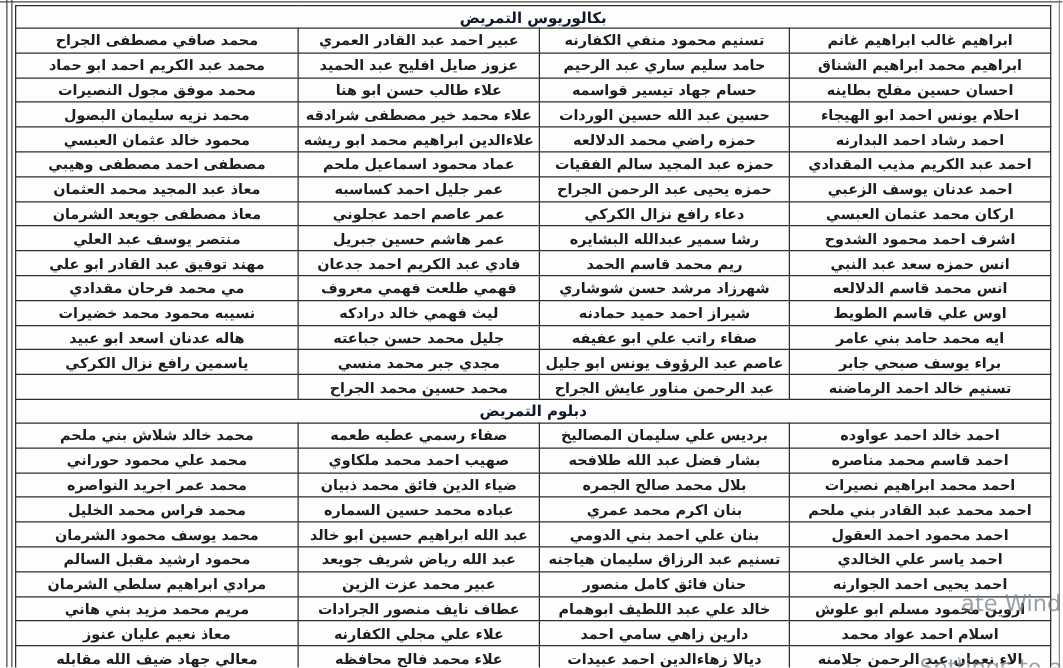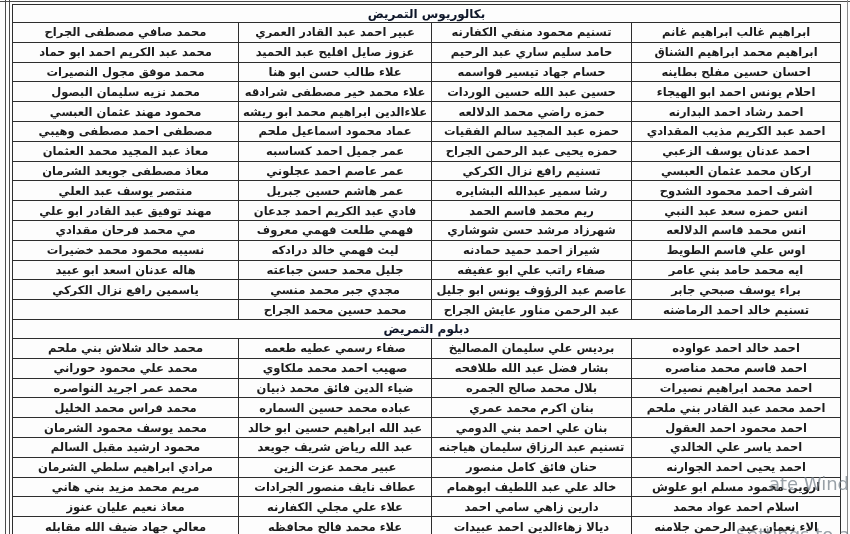--- a/index.html
+++ b/index.html
@@ -82,37 +82,37 @@
       <tr class="data-row">
         <td>احلام يونس احمد ابو الهيجاء</td>
         <td>حسين عبد الله حسين الوردات</td>
         <td>علاء محمد خير مصطفى شرادقه</td>
         <td>محمد نزيه سليمان البصول</td>
       </tr>
       <tr class="data-row">
         <td>احمد رشاد احمد البدارنه</td>
         <td>حمزه راضي محمد الدلالعه</td>
         <td>علاءالدين ابراهيم محمد ابو ريشه</td>
-        <td>محمود مهند عثمان العبسي</td>
+        <td>محمود خالد عثمان العبسي</td>
       </tr>
       <tr class="data-row">
         <td>احمد عبد الكريم مذيب المقدادي</td>
         <td>حمزه عبد المجيد سالم الفقيات</td>
         <td>عماد محمود اسماعيل ملحم</td>
         <td>مصطفى احمد مصطفى وهيبي</td>
       </tr>
       <tr class="data-row">
         <td>احمد عدنان يوسف الزعبي</td>
         <td>حمزه يحيى عبد الرحمن الجراح</td>
-        <td>عمر جميل احمد كساسبه</td>
+        <td>عمر جليل احمد كساسبه</td>
         <td>معاذ عبد المجيد محمد العثمان</td>
       </tr>
       <tr class="data-row">
         <td>اركان محمد عثمان العبسي</td>
-        <td>تسنيم رافع نزال الكركي</td>
+        <td>دعاء رافع نزال الكركي</td>
         <td>عمر عاصم احمد عجلوني</td>
         <td>معاذ مصطفى جويعد الشرمان</td>
       </tr>
       <tr class="data-row">
         <td>اشرف احمد محمود الشدوح</td>
         <td>رشا سمير عبدالله البشايره</td>
         <td>عمر هاشم حسين جبريل</td>
         <td>منتصر يوسف عبد العلي</td>
       </tr>
       <tr class="data-row">

